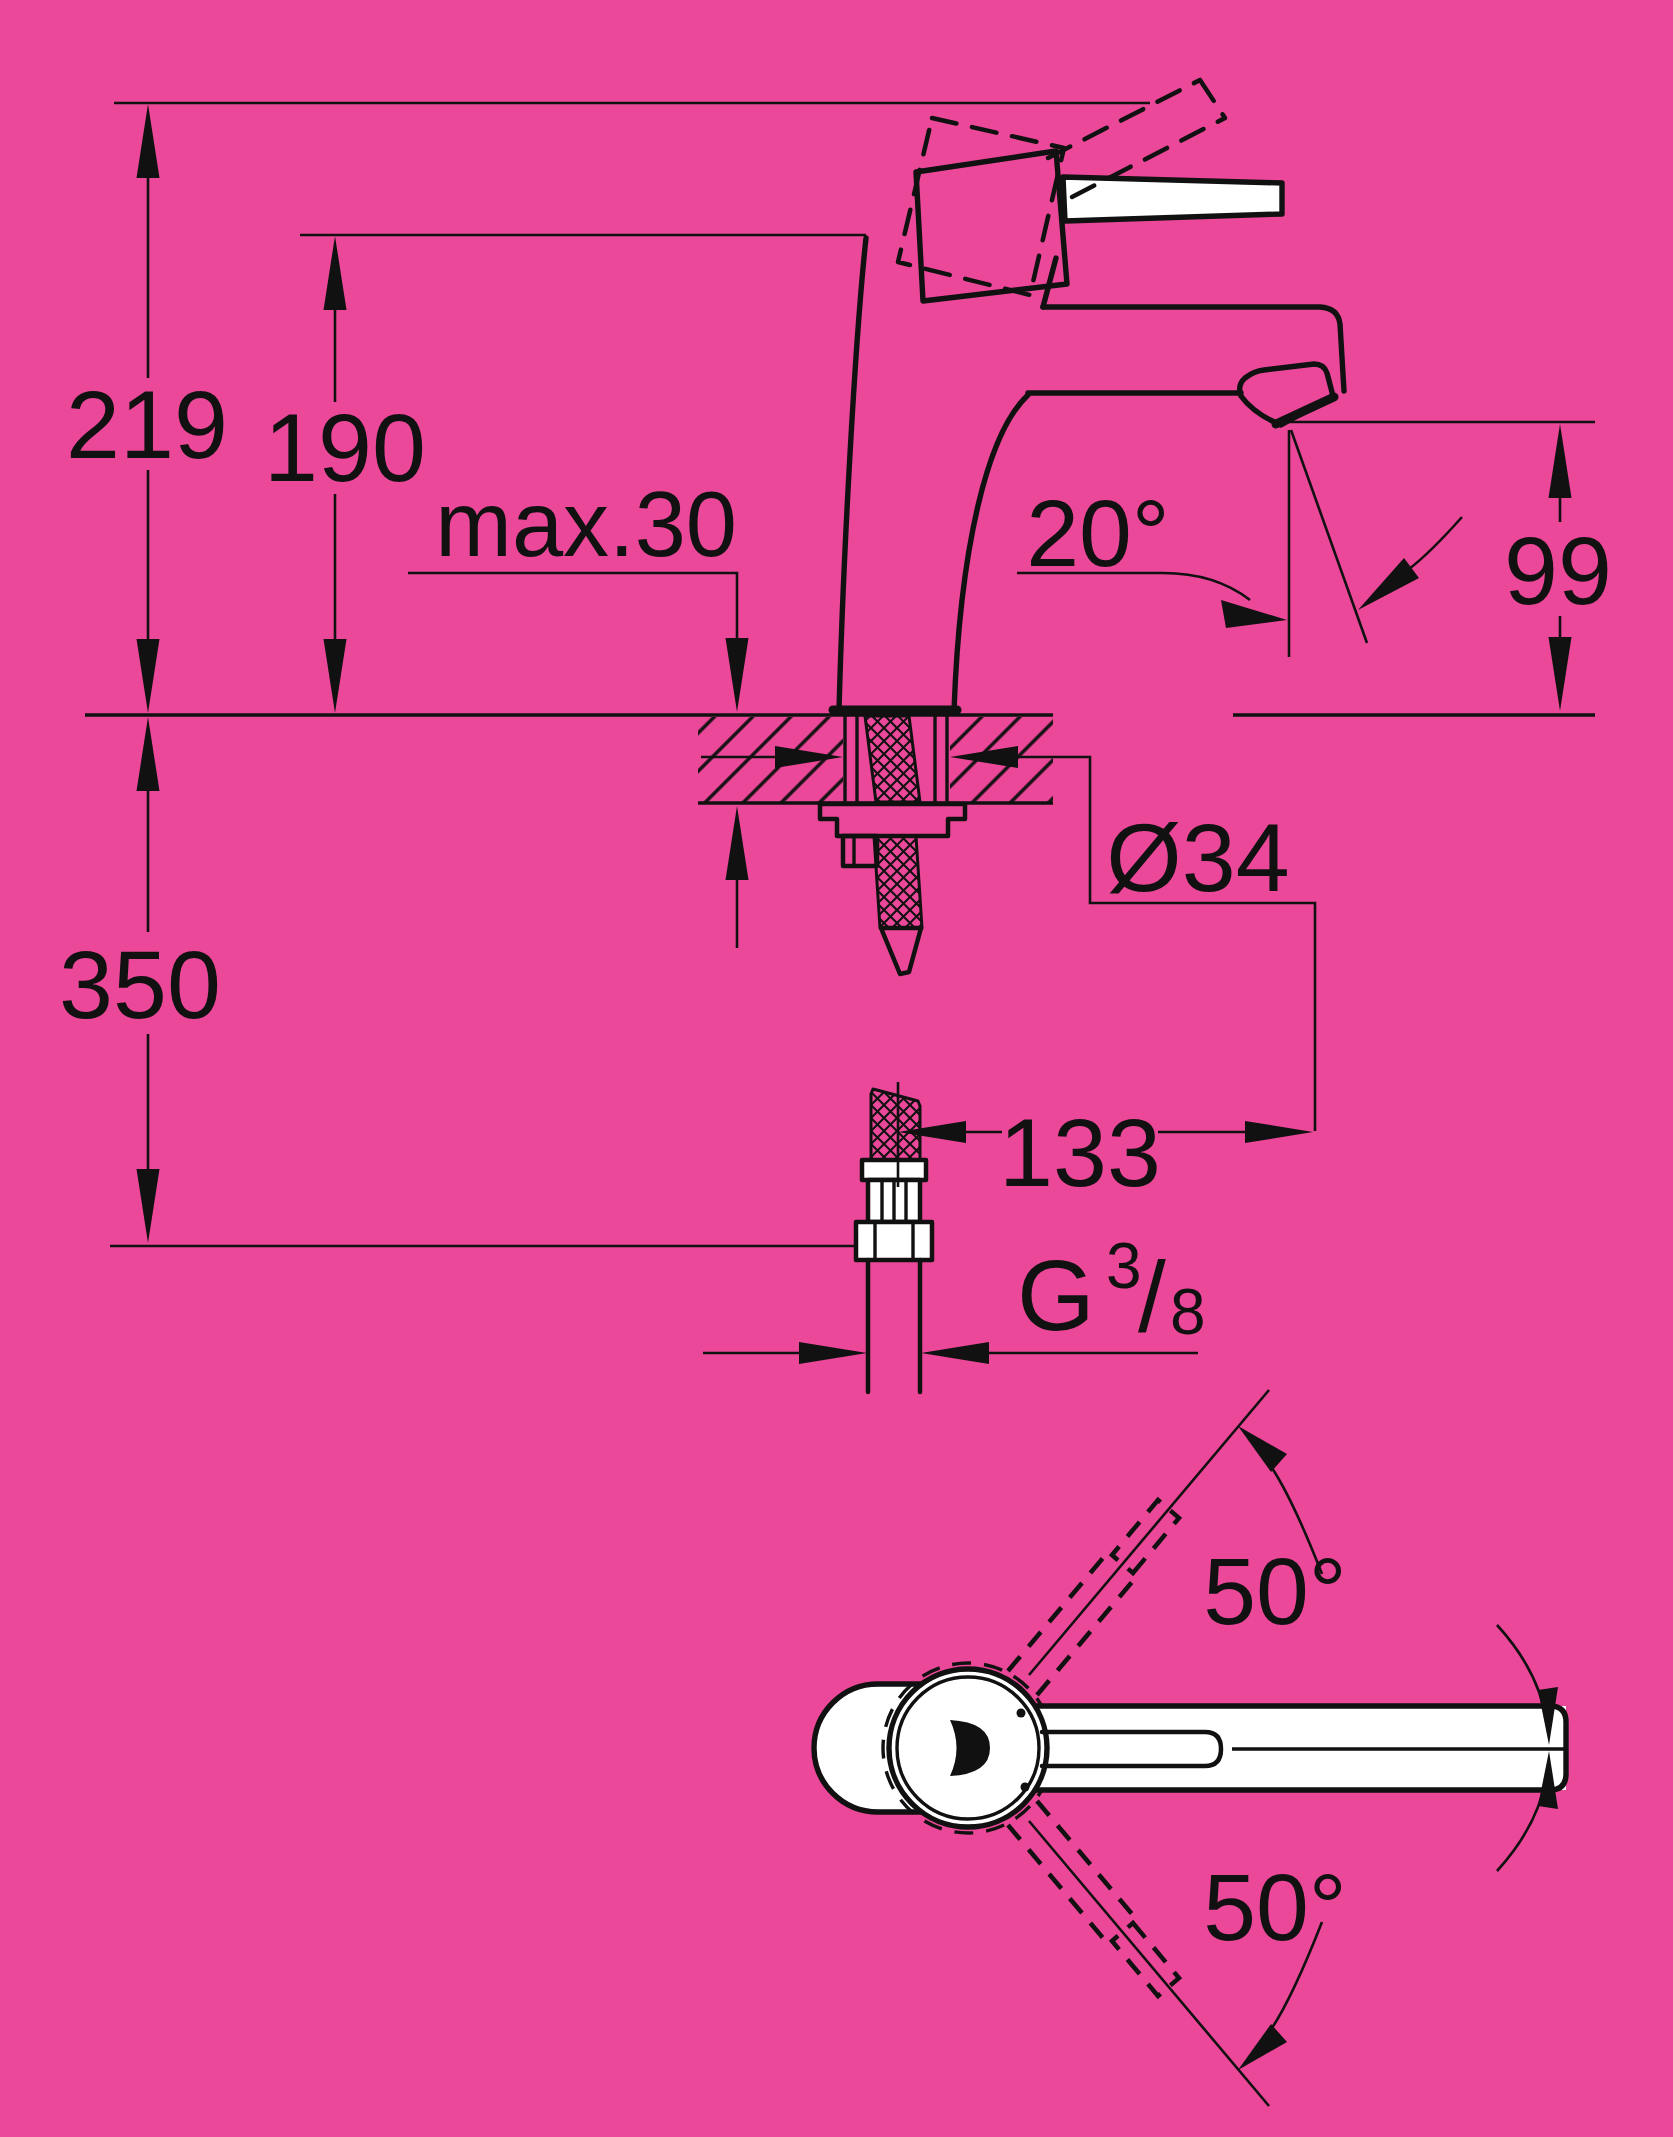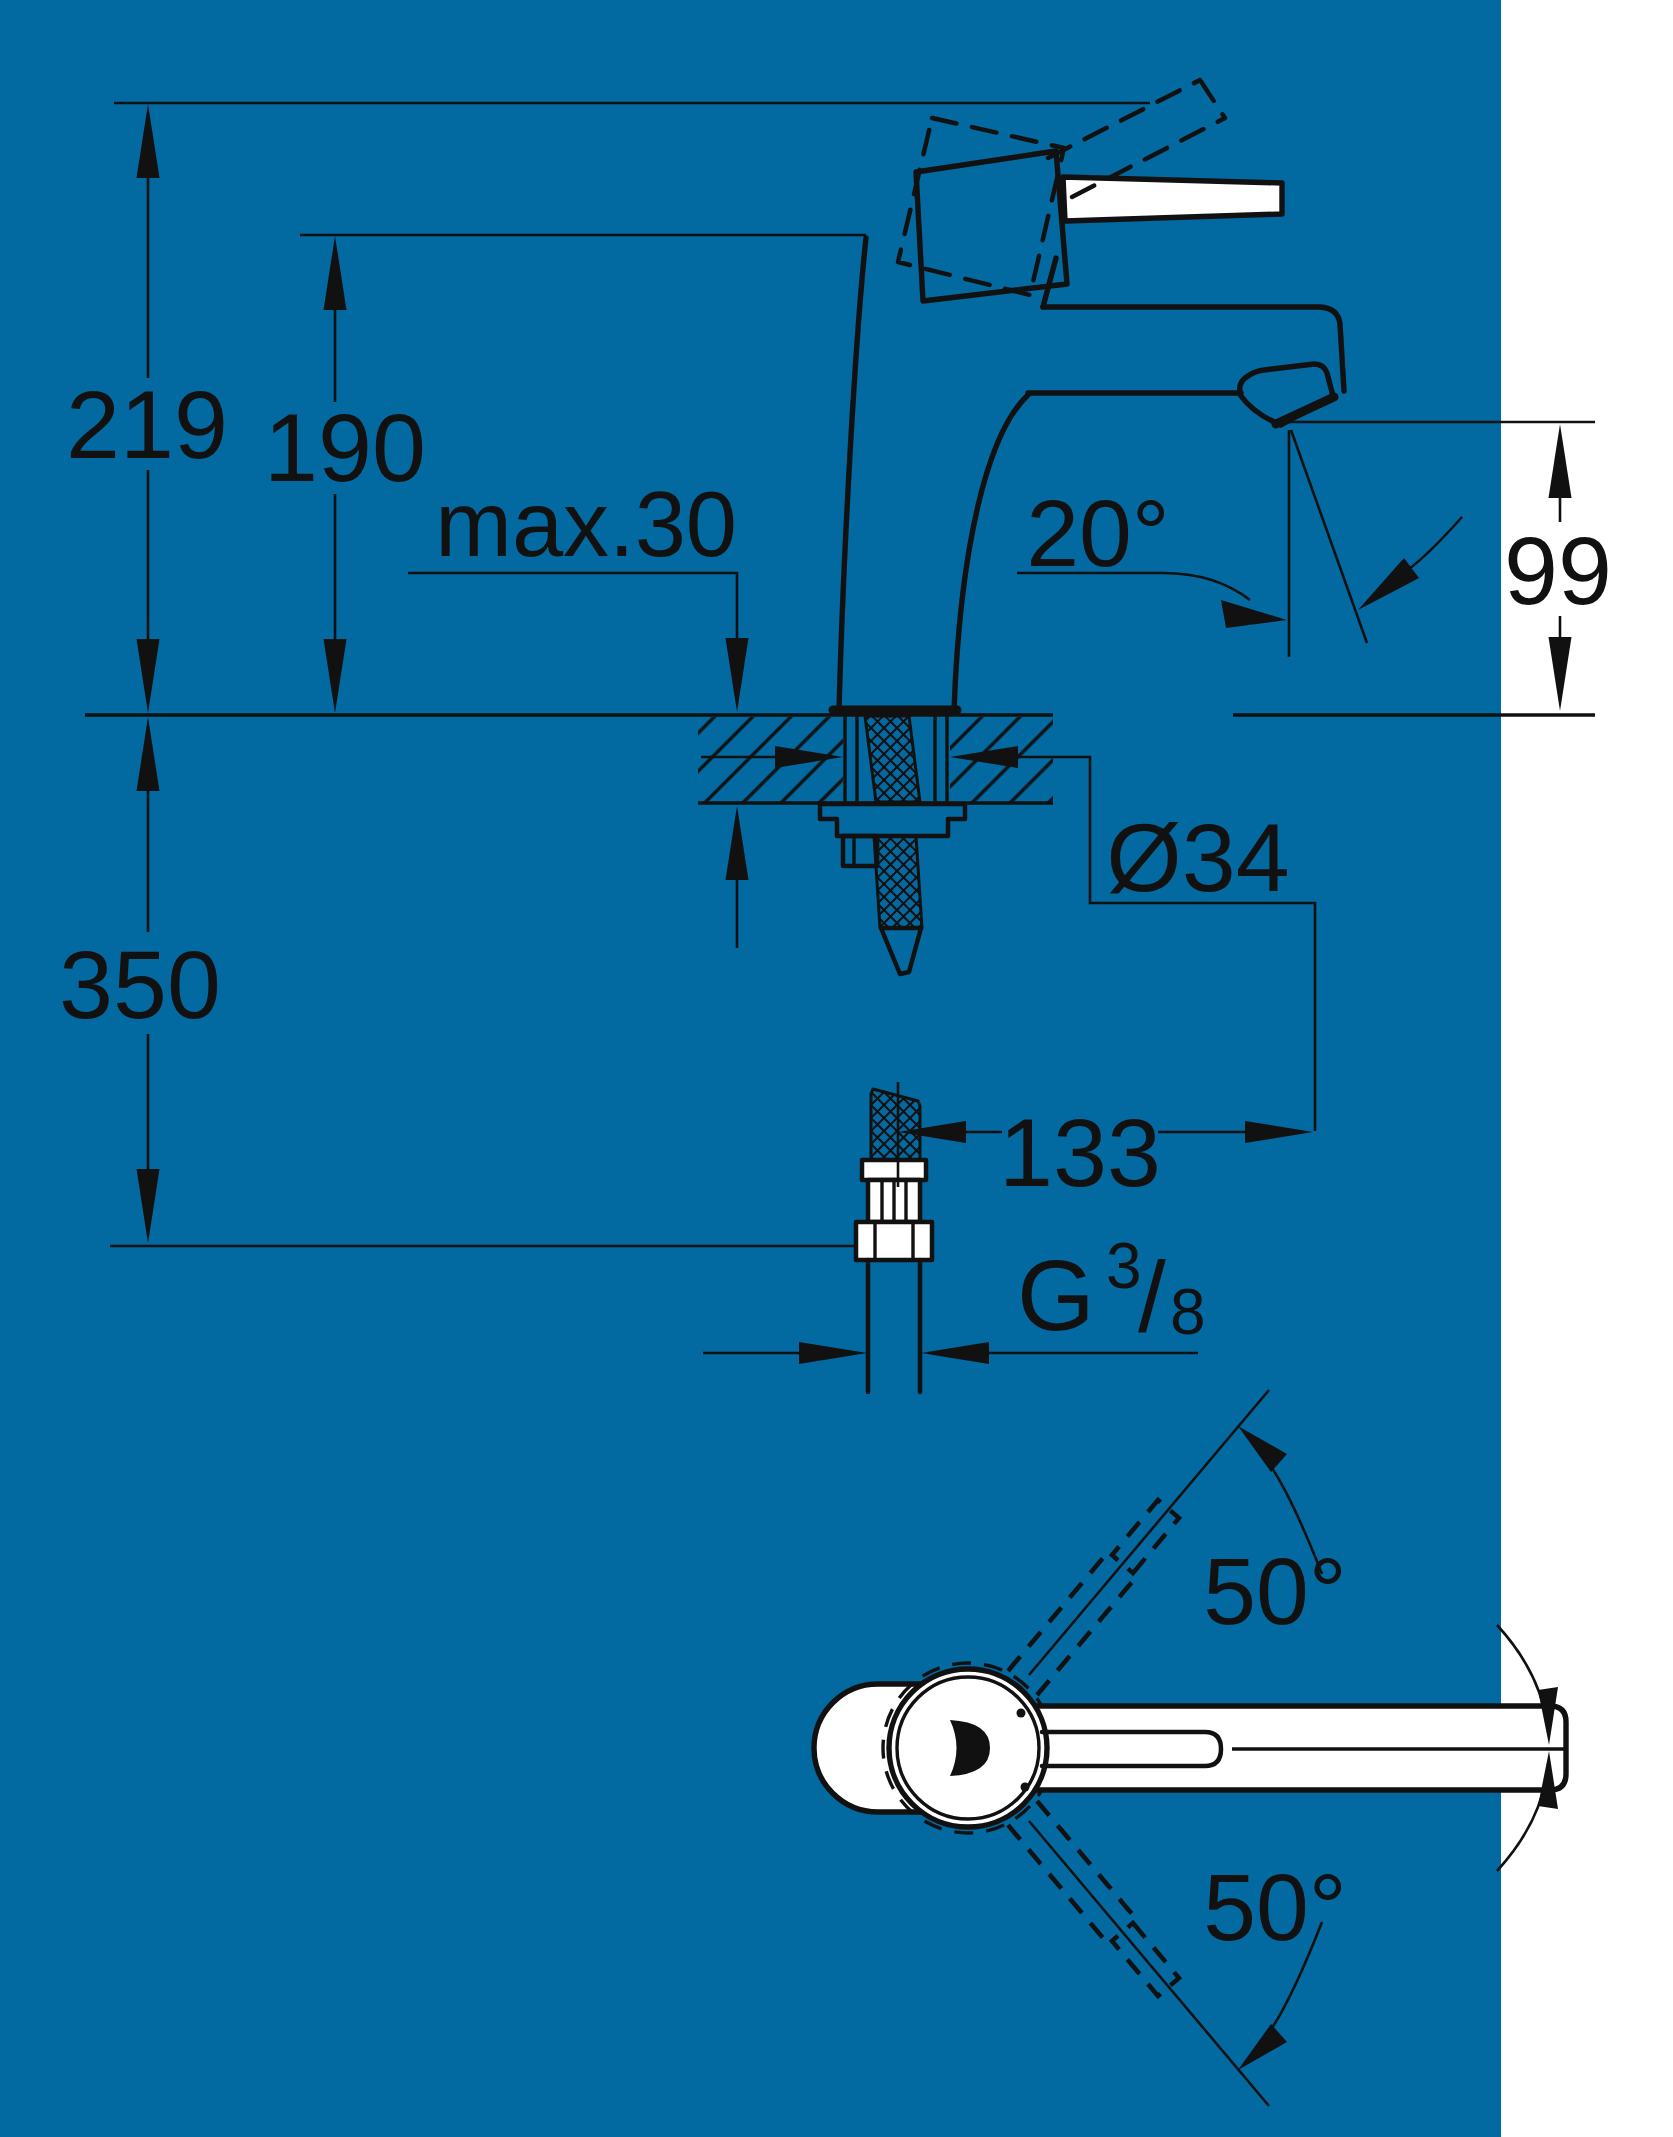--- a/index.html
+++ b/index.html
@@ -1,16 +1,16 @@
 <!DOCTYPE html>
 <html><head>
 <meta charset="utf-8">
 <style>
   html,body{margin:0;padding:0;background:#ffffff;}
-  .stage{width:1501px;height:2137px;position:relative;background:#0369a1;}
+  .stage{width:1673px;height:2137px;position:relative;background:#ec4899;}
   svg{display:block;}
   text{font-family:"Liberation Sans","DejaVu Sans",sans-serif;fill:#111111;}
   .t-dim{font-size:97px;}
   .t-mid{font-size:92px;}
   .t-ang{font-size:95px;}
   .t-g{font-size:100px;}
   .t-frac{font-size:64px;}
   .ln{stroke:#111111;fill:none;}
   .w2{stroke-width:2.6;}
   .w3{stroke-width:3.4;}

